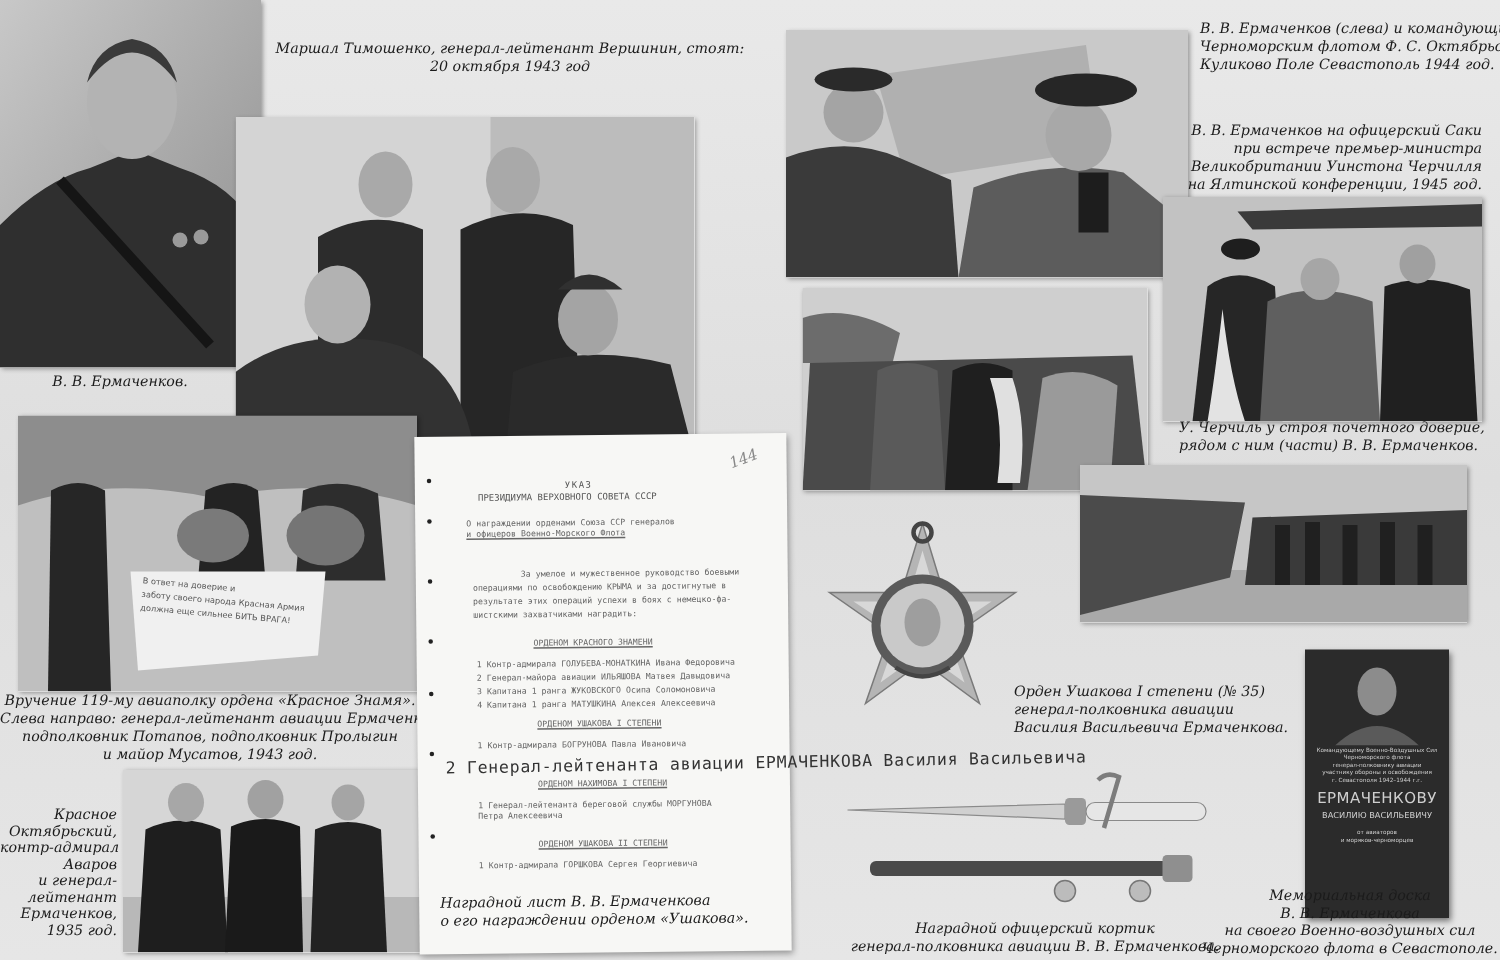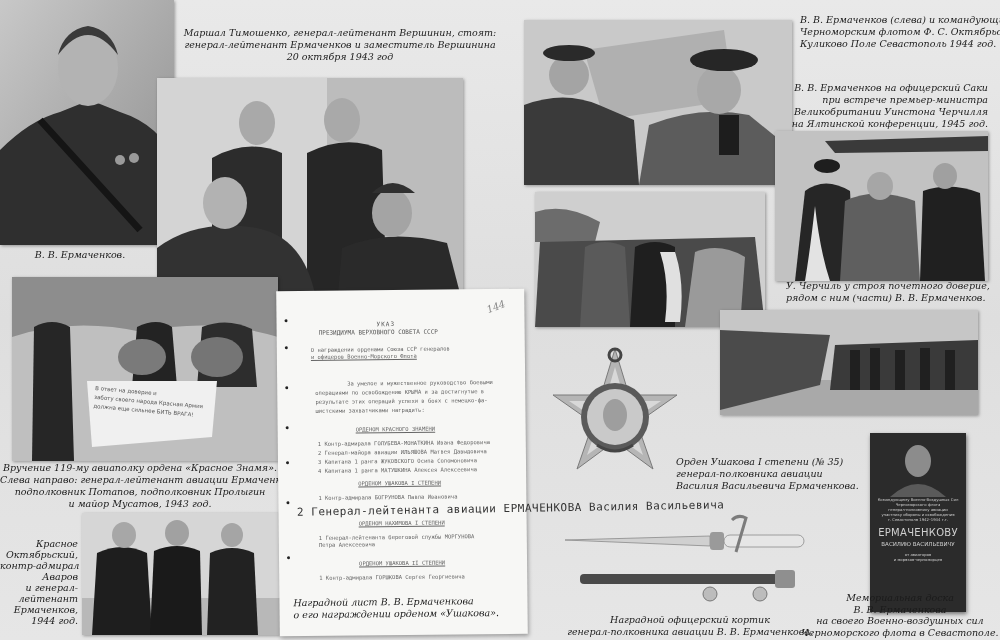--- a/index.html
+++ b/index.html
@@ -43,21 +43,20 @@
     <circle cx="120" cy="160" r="5" fill="#9a9a9a"></circle>
       <circle cx="134" cy="158" r="5" fill="#9a9a9a"></circle>
   </svg>
 </div>
 <div class="cap c" style="left:0;top:249px;width:160px;">
   <div>В. В. Ермаченков.</div>
 </div>
 
 <div class="cap c" style="left:180px;top:27px;width:320px;">
   <div>Маршал Тимошенко, генерал-лейтенант Вершинин, стоят:</div>
-  <div>генерал-лейтенант Ермаченков и заместитель Вершинина</div>
   <div>20 октября 1943 год</div>
 </div>
 
 <div class="photo" style="left:157px;top:78px;width:306px;height:227px;">
   <svg viewBox="0 0 306 227" preserveAspectRatio="none">
     <rect width="306" height="227" fill="#d4d4d4"></rect>
     <rect x="170" y="0" width="136" height="227" fill="#bcbcbc"></rect>
     <path d="M55 227 L55 80 Q90 60 125 75 L125 227Z" fill="#2c2c2c"></path>
     <path d="M150 227 L150 75 Q190 55 225 72 L230 227Z" fill="#262626"></path>
     <ellipse cx="100" cy="45" rx="18" ry="22" fill="#a9a9a9"></ellipse>
@@ -166,21 +165,21 @@
 </div>
 
 <div class="cap r" style="left:0;top:538px;width:78px;line-height:11px;">
   <div>Красное</div>
   <div>Октябрьский,</div>
   <div>контр-адмирал</div>
   <div>Аваров</div>
   <div>и генерал-</div>
   <div>лейтенант</div>
   <div>Ермаченков,</div>
-  <div>1944 год.</div>
+  <div>1935 год.</div>
 </div>
 <div class="photo" style="left:82px;top:513px;width:198px;height:122px;">
   <svg viewBox="0 0 198 122" preserveAspectRatio="none">
     <rect width="198" height="122" fill="#d6d6d6"></rect>
     <rect x="0" y="85" width="198" height="37" fill="#b8b8b8"></rect>
     <path d="M10 122 L15 40 Q40 28 65 40 L70 122Z" fill="#1e1e1e"></path>
     <ellipse cx="42" cy="22" rx="12" ry="13" fill="#a7a7a7"></ellipse>
     <path d="M68 122 L72 38 Q95 28 118 38 L120 122Z" fill="#1a1a1a"></path>
     <ellipse cx="95" cy="20" rx="12" ry="13" fill="#a1a1a1"></ellipse>
     <path d="M125 122 L128 40 Q150 30 172 40 L176 122Z" fill="#222"></path>

